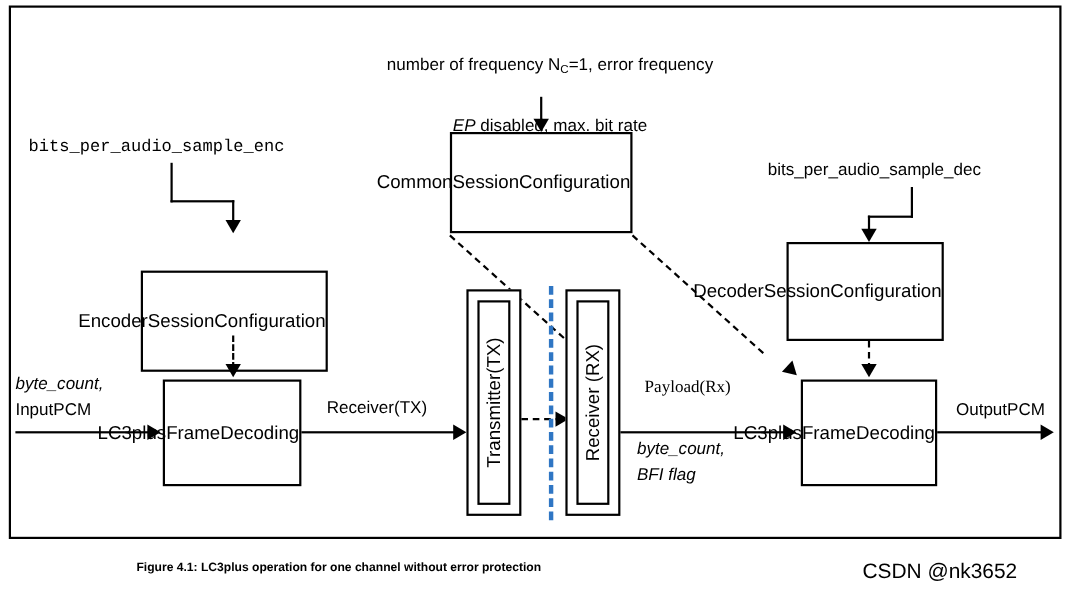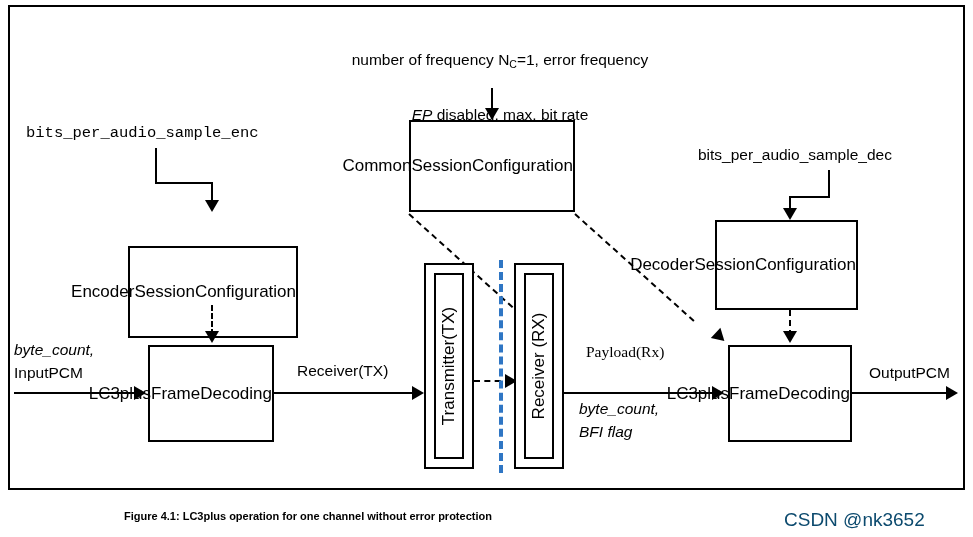--- a/index.html
+++ b/index.html
@@ -32,21 +32,21 @@
   .arrow-d{position:absolute;width:0;height:0;border-left:7px solid transparent;border-right:7px solid transparent;border-top:12px solid #000;}
 
   .dashv{position:absolute;width:0;border-left:2px dashed #000;}
   .dashh{position:absolute;height:0;border-top:2px dashed #000;}
 
   .blue-div{position:absolute;width:0;border-left:4px dashed #2f76c4;}
 
   .dashdot{position:absolute;transform-origin:0 50%;height:0;border-top:2px dashed #000;}
 
   .caption{position:absolute;font-weight:bold;font-size:11px;white-space:pre;text-align:center;}
-  .watermark{position:absolute;color:#0c4a6e;font-size:19px;white-space:pre;}
+  .watermark{position:absolute;color:#000000;font-size:19px;white-space:pre;}
 
   sub{font-size:0.68em;vertical-align:-0.25em;}
 </style>
 </head>
 <body>
 
 <div id="stage">
 
   <div class="page-border"></div>
 

